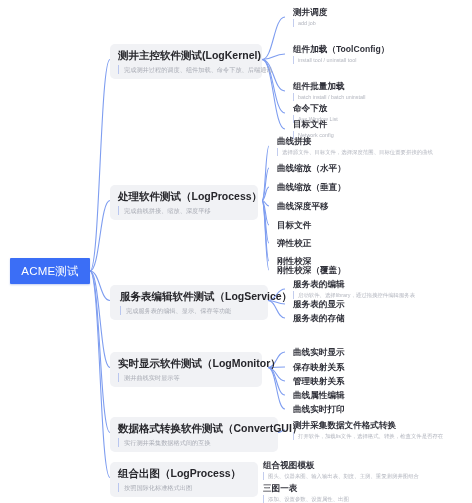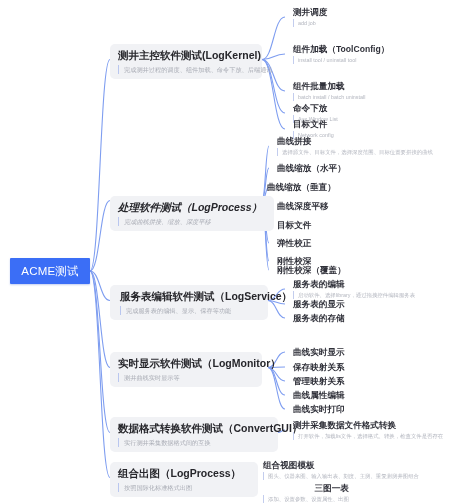--- a/index.html
+++ b/index.html
@@ -154,32 +154,32 @@
         <div class="leaf-sub">batch install / batch uninstall</div>
       </div>
       <div class="leaf" style="left: 293px; top: 102px;">
         <div class="leaf-title">命令下放</div>
         <div class="leaf-sub">Aux Window List</div>
       </div>
       <div class="leaf" style="left: 293px; top: 118px;">
         <div class="leaf-title">目标文件</div>
         <div class="leaf-sub">Network config</div>
       </div>
-      <div class="topic" style="left: 110px; top: 196px; width: 164px; font-style: italic;">
+      <div class="topic" style="left: 110px; top: 185px; width: 148px;">
         <div class="topic-title">处理软件测试（LogProcess）</div>
         <div class="topic-sub">完成曲线拼接、缩放、深度平移</div>
       </div>
       <div class="leaf" style="left: 277px; top: 135px;">
         <div class="leaf-title">曲线拼接</div>
         <div class="leaf-sub">选择源文件、目标文件，选择深度范围、目标位置要拼接的曲线</div>
       </div>
       <div class="leaf" style="left: 277px; top: 162px;">
         <div class="leaf-title">曲线缩放（水平）</div>
       </div>
-      <div class="leaf" style="left: 267px; top: 181px;">
+      <div class="leaf" style="left: 277px; top: 181px;">
         <div class="leaf-title">曲线缩放（垂直）</div>
       </div>
       <div class="leaf" style="left: 277px; top: 200px;">
         <div class="leaf-title">曲线深度平移</div>
       </div>
       <div class="leaf" style="left: 277px; top: 219px;">
         <div class="leaf-title">目标文件</div>
       </div>
       <div class="leaf" style="left: 277px; top: 237px;">
         <div class="leaf-title">弹性校正</div>
@@ -232,18 +232,18 @@
         <div class="leaf-sub">打开软件，加载lis文件，选择格式、转换，检查文件是否存在</div>
       </div>
       <div class="topic" style="left: 110px; top: 462px; width: 148px;">
         <div class="topic-title">组合出图（LogProcess）</div>
         <div class="topic-sub">按照国际化标准格式出图</div>
       </div>
       <div class="leaf" style="left: 263px; top: 459px;">
         <div class="leaf-title">组合视图模板</div>
         <div class="leaf-sub">图头、仪器来图、输入输出表、刻度、主测、重复测测井图组合</div>
       </div>
-      <div class="leaf" style="left: 263px; top: 482px; text-align: right;">
+      <div class="leaf" style="left: 263px; top: 482px;">
         <div class="leaf-title">三图一表</div>
         <div class="leaf-sub">添加、设置参数、设置属性、出图</div>
       </div>
     </div>
 </div>
 
 </body></html>

